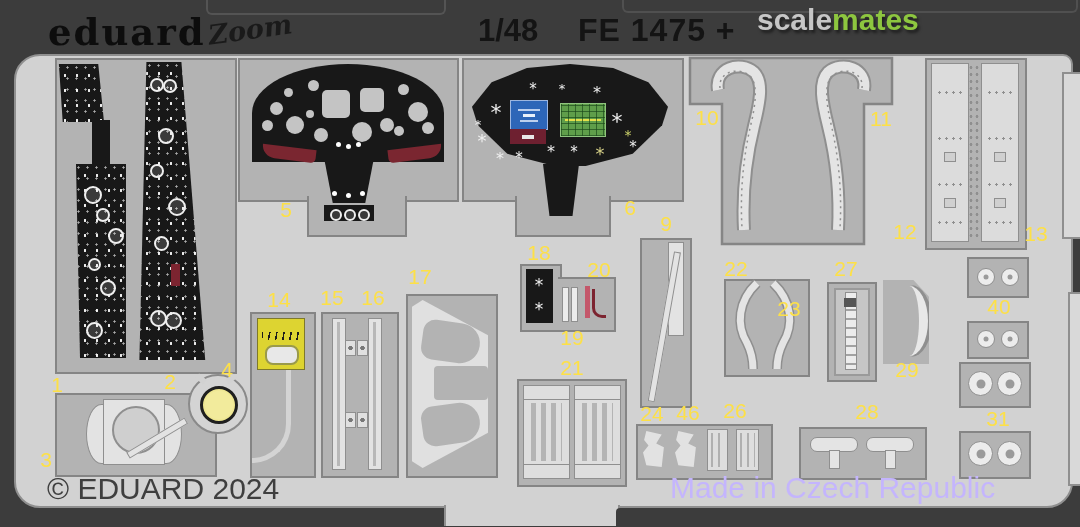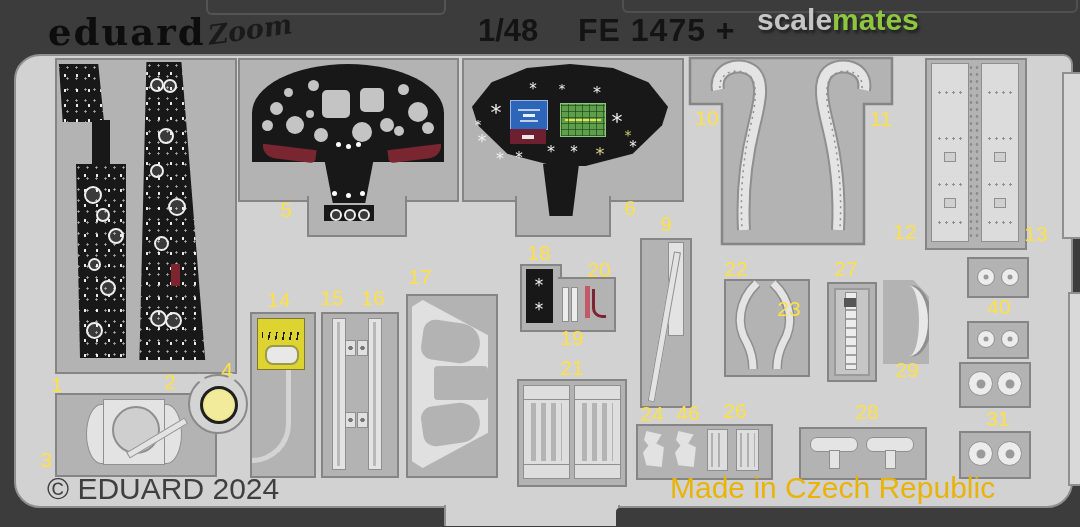--- a/index.html
+++ b/index.html
@@ -339,19 +339,19 @@
       <div class="plabel" style="left: 688px; top: 412px;">46</div>
       <div class="plabel" style="left: 735px; top: 410px;">26</div>
       <div class="plabel" style="left: 846px; top: 268px;">27</div>
       <div class="plabel" style="left: 867px; top: 411px;">28</div>
       <div class="plabel" style="left: 907px; top: 369px;">29</div>
       <div class="plabel" style="left: 999px; top: 306px;">40</div>
       <div class="plabel" style="left: 998px; top: 418px;">31</div>
     </div>
 
   <div class="abs" style="left:47px;top:472px;font-size:30px;color:#3f3f3f;">© EDUARD 2024</div>
-  <div class="abs" style="left:670px;top:471px;font-size:30px;color:#eab308;">Made in Czech Republic</div>
+  <div class="abs" style="left:670px;top:471px;font-size:30px;color:#c4b5fd;">Made in Czech Republic</div>
 
   <div class="abs" style="left:0;top:508px;width:444px;height:19px;background:#3c3c3c;border-radius:0 4px 0 0;"></div>
   <div class="abs" style="left:616px;top:508px;width:464px;height:19px;background:#3c3c3c;border-radius:4px 0 0 0;"></div>
   <div class="abs" style="left:0;top:0;width:14px;height:527px;background:#3c3c3c;"></div>
 
 </div>
 
 </body></html>

